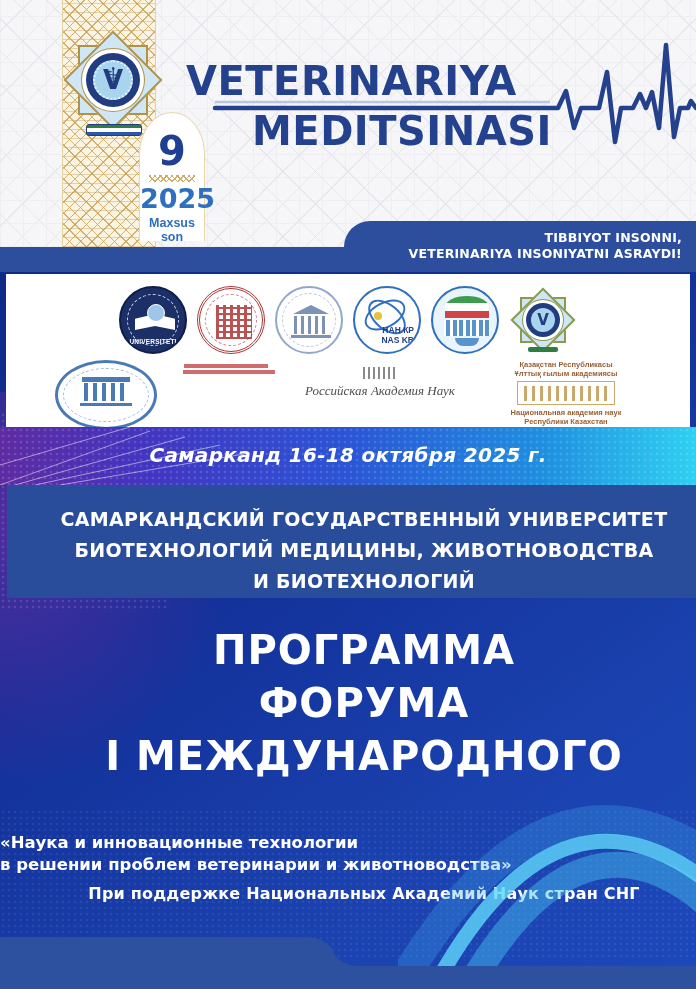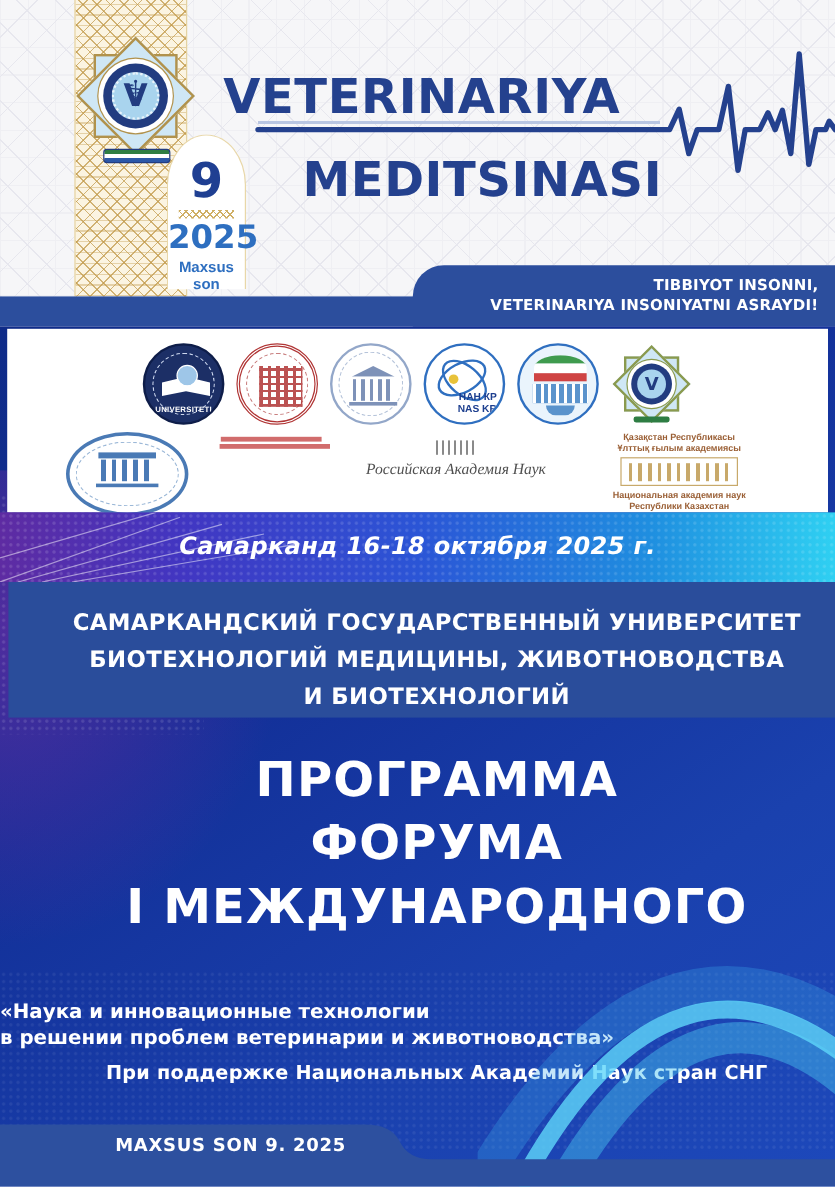--- a/index.html
+++ b/index.html
@@ -38,21 +38,21 @@
   .em-core{position:absolute;inset:32px;border-radius:50%;background:#a9d4ee;border:2px dotted #e9f4fb;
     display:flex;align-items:center;justify-content:center;}
   .em-v{font-family:"DejaVu Sans",sans-serif;font-weight:bold;font-size:26px;color:#223c80;line-height:1;}
   .em-staff{position:absolute;left:50%;top:45%;transform:translate(-50%,-50%);font-size:30px;color:#223c80;}
   .em-banner{position:absolute;left:25px;top:96px;width:54px;height:10px;border-radius:3px;border:1px solid #223c80;
     background:linear-gradient(180deg,#2e7d43 0 33%,#fff 33% 66%,#2b57a8 66% 100%);}
   
   .title-1,.title-2{position:absolute;margin:0;font-family:"DejaVu Sans",sans-serif;font-weight:bold;
     color:#24418e;font-size:40px;line-height:42px;letter-spacing:.5px;}
   .title-1{left:186px;top:60px;}
-  .title-2{left:252px;top:110px;margin-top:19px;}
+  .title-2{left:252px;top:110px;}
   .ecg{position:absolute;left:0;top:0;pointer-events:none;}
   
   .slogan-band{position:absolute;left:0;top:247px;width:696px;height:25px;background:#2c4e9d;}
   .slogan-tab{position:absolute;right:0;top:221px;width:352px;height:51px;background:#2c4e9d;
     border-top-left-radius:26px;color:#fff;text-align:right;box-sizing:border-box;
     padding:9px 14px 0 0;font-family:"DejaVu Sans",sans-serif;font-weight:bold;
     font-size:12.5px;line-height:16px;letter-spacing:.2px;}
   
   .poster{position:absolute;left:0;top:272px;width:696px;height:717px;
     background:linear-gradient(145deg,#0f2b88 0%,#122f97 35%,#1a41ae 70%,#1d49bc 100%);padding-left:32px;}
@@ -306,15 +306,14 @@
 
     <svg class="waves" width="330" height="300" viewBox="0 0 330 300">
       <path d="M0,300 Q150,40 330,180" fill="none" stroke="rgba(60,170,235,.30)" stroke-width="30"></path>
       <path d="M70,300 Q190,90 330,235" fill="none" stroke="rgba(70,195,240,.45)" stroke-width="26"></path>
       <path d="M35,300 Q165,60 330,210" fill="none" stroke="rgba(95,215,250,.8)" stroke-width="15"></path>
     </svg>
 
     <svg class="footer-shape" width="696" height="54" viewBox="0 0 696 54">
       <path d="M0,2 H304 Q326,2 333,16 Q340,31 360,31 H696 V54 H0 Z" fill="#2d509f"></path>
     </svg>
-    <div class="footer-text">MAXSUS SON 9. 2025</div>
   </div>
 </div>
 
 </body></html>

